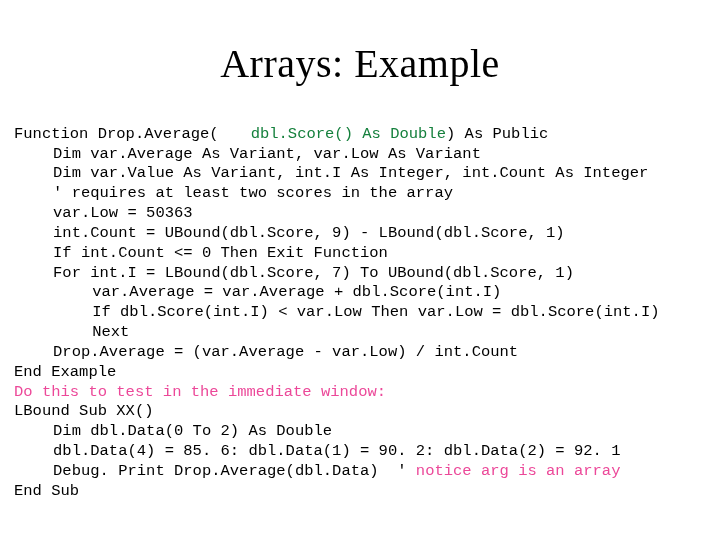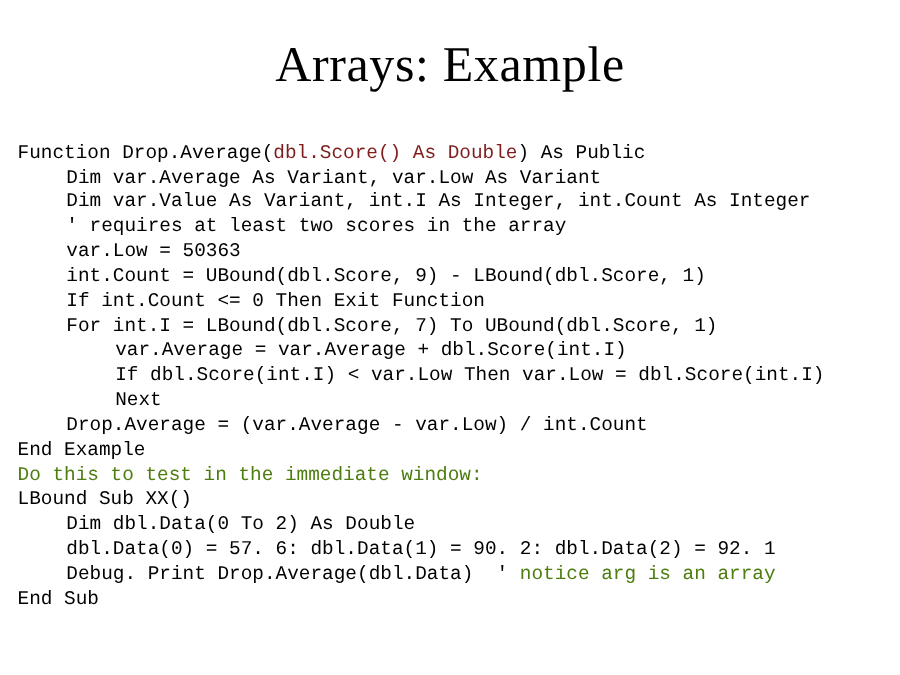--- a/index.html
+++ b/index.html
@@ -9,40 +9,40 @@
     height: 540px;
     background: #ffffff;
     font-family: "Times New Roman", Times, serif;
     overflow: hidden;
   }
   .slide {
     width: 720px;
     height: 540px;
     position: relative;
     box-sizing: border-box;
-    padding: 28px 14px 0 14px;
+    padding: 40px 14px 0 14px;
   }
   .title {
     text-align: center;
     font-size: 40px;
     font-weight: normal;
     margin: 0 0 18px 0;
     letter-spacing: 0.5px;
   }
   .code {
     font-family: "Courier New", Courier, monospace;
     font-size: 15.5px;
     line-height: 1.28;
     white-space: pre;
     color: #000;
   }
   .ind1 { padding-left: 4.2ch; display: inline-block; }
   .ind2 { padding-left: 8.4ch; display: inline-block; }
-  .green { color: #4d7c0f; }
-  .red { color: #7f1d1d; }
+  .green { color: #ec4899; }
+  .red { color: #15803d; margin-left: 32px; }
 </style>
 </head>
 <body>
 
 <div class="slide">
   <h1 class="title">Arrays: Example</h1>
   <div class="code">
 <span><span>Function Drop.Average(</span><span class="red">dbl.Score() As Double</span><span>) As Public</span></span>
 <span class="ind1">Dim var.Average As Variant, var.Low As Variant</span>
 <span class="ind1">Dim var.Value As Variant, int.I As Integer, int.Count As Integer</span>
@@ -52,17 +52,17 @@
 <span class="ind1">If int.Count &lt;= 0 Then Exit Function</span>
 <span class="ind1">For int.I = LBound(dbl.Score, 7) To UBound(dbl.Score, 1)</span>
 <span class="ind2">var.Average = var.Average + dbl.Score(int.I)</span>
 <span class="ind2">If dbl.Score(int.I) &lt; var.Low Then var.Low = dbl.Score(int.I)</span>
 <span class="ind2">Next</span>
 <span class="ind1">Drop.Average = (var.Average - var.Low) / int.Count</span>
 <span>End Example</span>
 <span class="green">Do this to test in the immediate window:</span>
 <span>LBound Sub XX()</span>
 <span class="ind1">Dim dbl.Data(0 To 2) As Double</span>
-<span class="ind1">dbl.Data(0) = 57. 6: dbl.Data(1) = 90. 2: dbl.Data(2) = 92. 1</span>
+<span class="ind1">dbl.Data(4) = 85. 6: dbl.Data(1) = 90. 2: dbl.Data(2) = 92. 1</span>
 <span class="ind1"><span>Debug. Print Drop.Average(dbl.Data)  ' </span><span class="green">notice arg is an array</span></span>
 <span>End Sub</span>
 </div>
 </div>
 
 </body></html>

